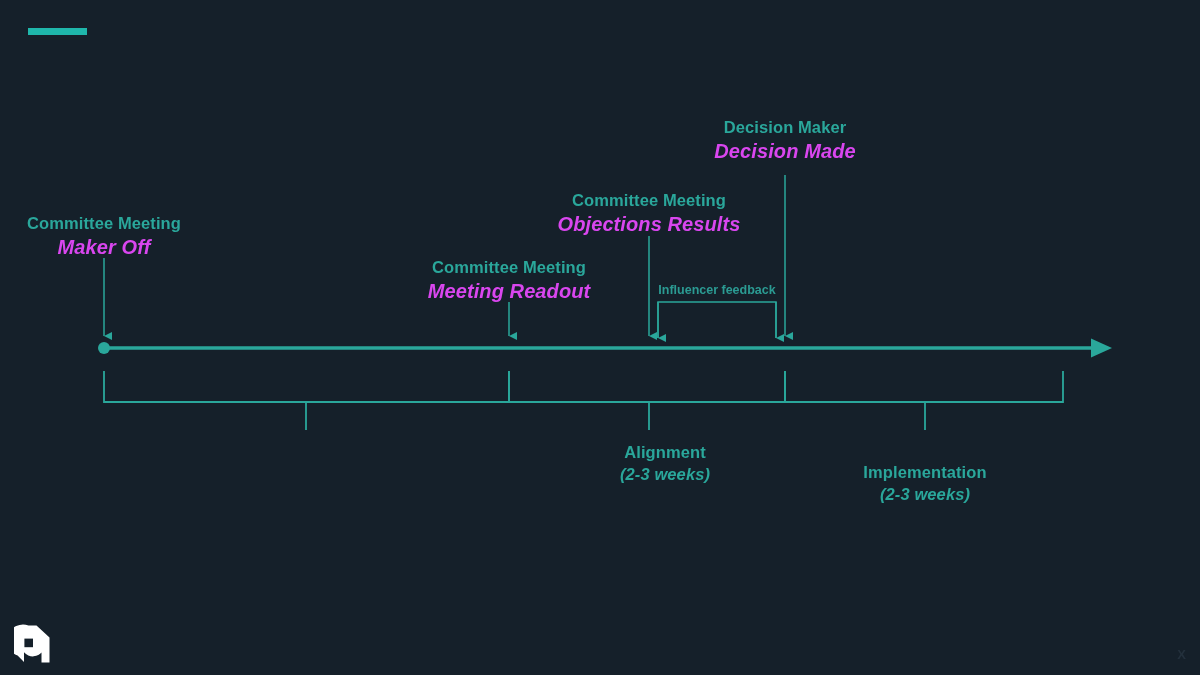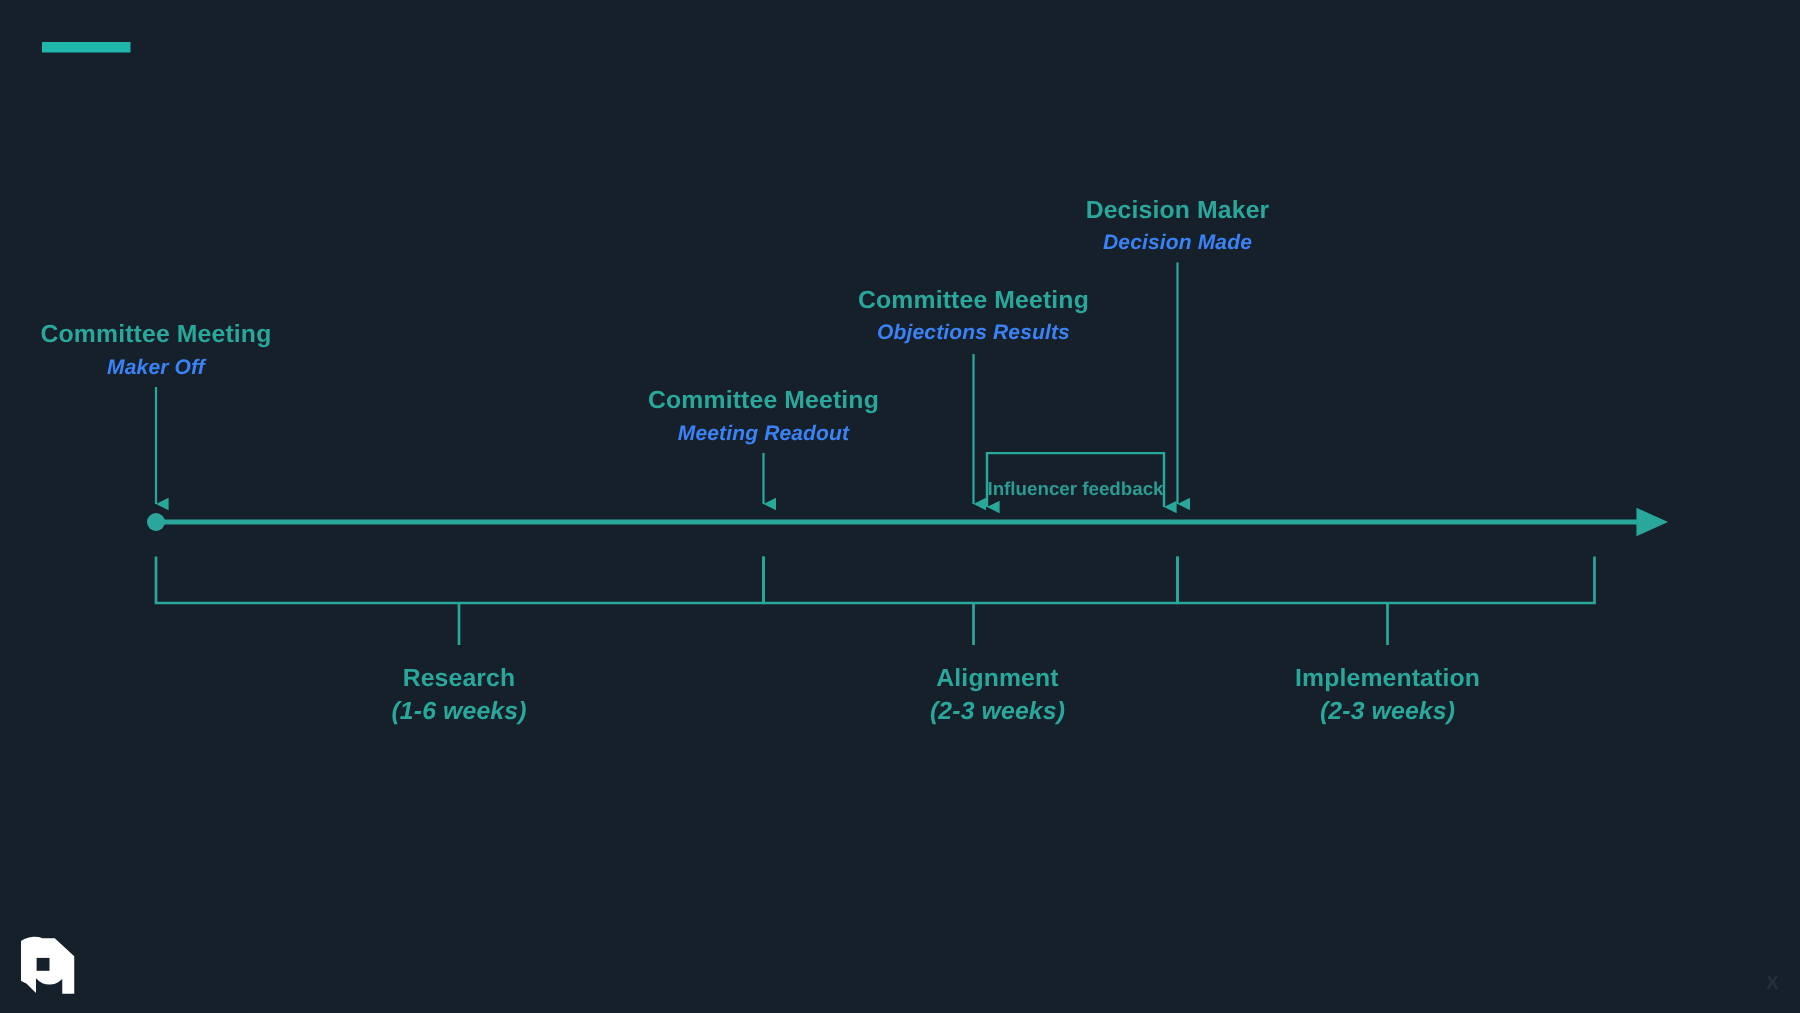--- a/index.html
+++ b/index.html
@@ -44,24 +44,24 @@
     transform: translateX(-50%);
     pointer-events: none;
   }
   .event-title {
     font-size: 16.5px;
     font-weight: bold;
     color: #2aa79b;
     letter-spacing: 0.1px;
   }
   .event-sub {
-    font-size: 14px;
+    font-size: 20px;
     font-weight: bold;
     font-style: italic;
-    color: #3b82f6;
+    color: #d946ef;
     margin-top: 5px;
     letter-spacing: 0.1px;
   }
 
   
   .phase-label {
     position: absolute;
     text-align: center;
     line-height: 1.0;
     white-space: nowrap;
@@ -86,21 +86,20 @@
   
   .annotation-label {
     position: absolute;
     text-align: right;
     white-space: nowrap;
     transform: translateX(-50%);
     font-size: 12.5px;
     font-weight: bold;
     color: #2b9b93;
     pointer-events: none;
-    margin-top: 36px;
   }
 
   
   .logo {
     position: absolute;
     left: 14px;
     top: 624px;
     width: 38px;
     height: 40px;
   }
@@ -172,38 +171,34 @@
   <div class="event-label" style="left:509px; top:259px;">
     <div class="event-title">Committee Meeting</div>
     <div class="event-sub">Meeting Readout</div>
   </div>
 
   <div class="event-label" style="left:649px; top:192px;">
     <div class="event-title">Committee Meeting</div>
     <div class="event-sub">Objections Results</div>
   </div>
 
-  <div class="event-label" style="left:785px; top:132px;">
+  <div class="event-label" style="left:785px; top:119px;">
     <div class="event-title">Decision Maker</div>
     <div class="event-sub">Decision Made</div>
   </div>
 
   <div class="annotation-label" style="left:717px; top:283px;">Influencer feedback</div>
 
-  <div class="phase-label" style="left:306px; top:444px;">
-    <div class="phase-title">Research</div>
-    <div class="phase-dur">(1-6 weeks)</div>
-  </div>
 
   <div class="phase-label" style="left:649px; top:444px;margin-left:16px;">
     <div class="phase-title">Alignment</div>
     <div class="phase-dur">(2-3 weeks)</div>
   </div>
 
-  <div class="phase-label" style="left:925px; top:444px;">
+  <div class="phase-label" style="left:925px; top:464px;">
     <div class="phase-title">Implementation</div>
     <div class="phase-dur">(2-3 weeks)</div>
   </div>
 
   <svg class="logo" viewBox="0 0 38 40">
     <path d="M14.5 1.5 H22.5 L35.5 13.5 V38.5 H27.5 V14.5 L22.0 9.5
              V9.6 A11.6 11.6 0 1 1 10.0 28.2 V38.0 L3.6 31.6
              A13.5 13.5 0 0 1 14.5 1.5 Z" fill="#ffffff"></path>
     <rect x="10.4" y="14.6" width="8.6" height="8.6" fill="#15202a"></rect>
   </svg>

